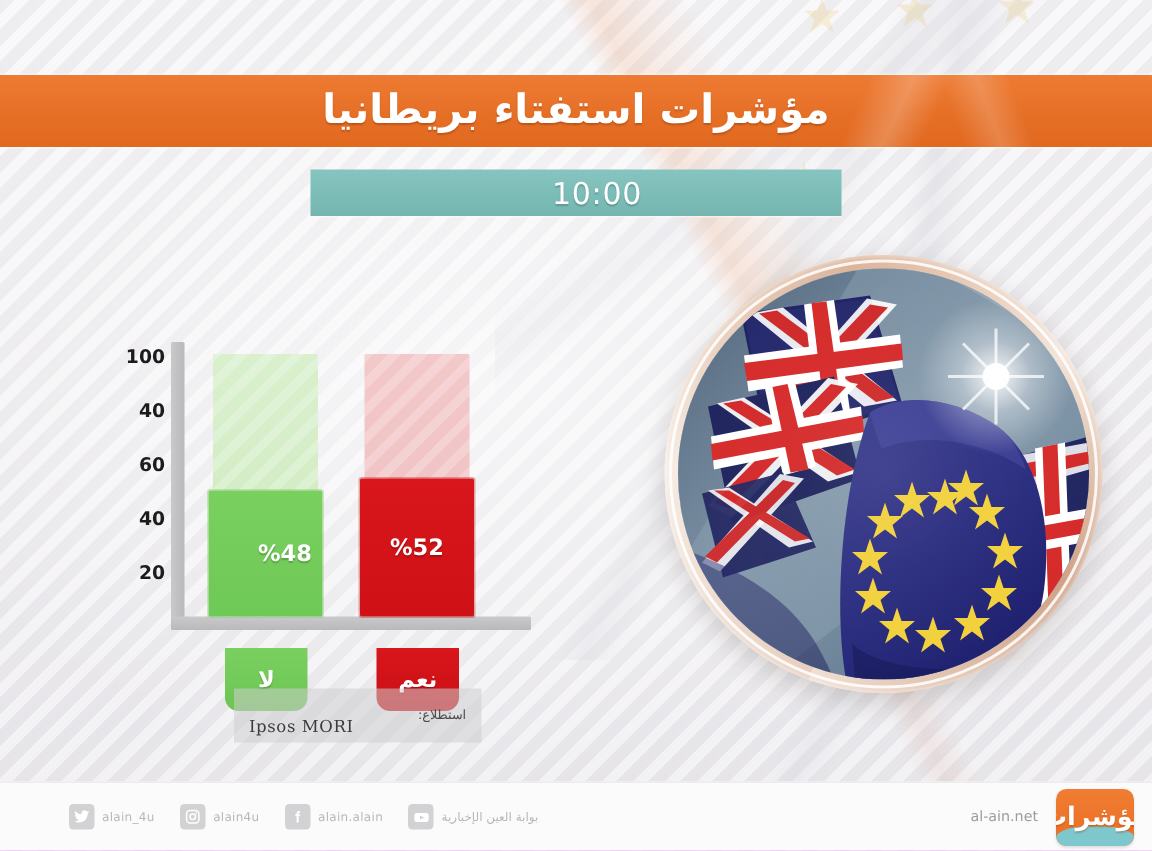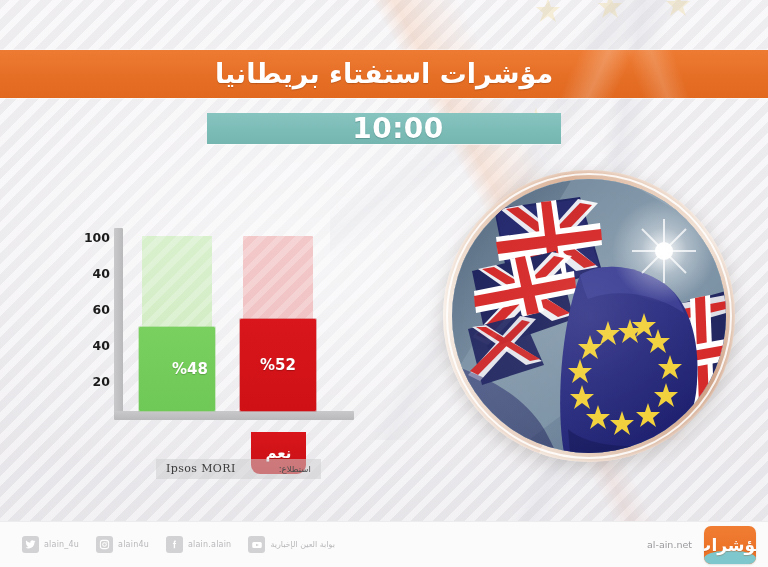--- a/index.html
+++ b/index.html
@@ -89,22 +89,22 @@
 
   .datetime-bar {
     position:absolute; left:207px; top:113px; width:354px; height:31px;
     background:linear-gradient(180deg,#87c4c0 0%, #7dbdb8 50%, #75b6b1 100%);
     display:flex; align-items:center; justify-content:center;
     gap:56px;
     box-shadow:0 1px 0 rgba(255,255,255,0.5);
   }
   .dt-chunk {
     color:#ffffff;
-    font-size:28px;
-    font-weight:bold;
+    font-size:20px;
+    font-weight:normal;
     letter-spacing:0.5px;
     text-shadow:0 1px 1px rgba(60,110,108,0.45);
     font-family:"DejaVu Sans", sans-serif;
     margin-left:28px;
   }
 
   
   .chart-wrap {
     position:absolute; left:74px; top:228px; width:300px; height:260px;
   }
@@ -169,21 +169,21 @@
     position:absolute; left:156px; top:459px;
     padding:3px 10px 4px 10px;
     background:rgba(206,206,208,0.55);
     color:#4a4a4a;
     font-size:9.5px;
     display:flex; align-items:center; gap:6px;
     direction:rtl;
     white-space:nowrap;
   }
   .source-chip .lbl { font-family:"DejaVu Sans", sans-serif; font-size:8.5px;margin-left:37px; }
-  .source-chip .org { font-family:"DejaVu Serif", serif; font-size:11px; letter-spacing:0.4px; color:#3b3b3b; }
+  .source-chip .org { font-family:"DejaVu Serif", serif; font-size:11px; letter-spacing:0.4px; color:#3b3b3b;margin-top:16px; }
 
   
   .photo-ring {
     position:absolute; left:443px; top:170px; width:292px; height:292px;
     border-radius:50%;
     background:
       conic-gradient(from 200deg, #e8cfbf, #f6ece3 20%, #dcb49a 42%, #f3e4d8 60%, #cfa286 78%, #f0dfd2 100%);
     padding:9px;
     box-shadow:0 6px 18px rgba(120,110,105,0.28), inset 0 0 6px rgba(255,255,255,0.7);
   }
@@ -198,21 +198,21 @@
     background:#5d7287;
     box-shadow:inset 0 0 0 3px rgba(255,255,255,0.9);
   }
   .photo-svg { display:block; width:100%; height:100%; }
 
   
   .footer {
     position:absolute; left:0; bottom:0; width:768px; height:46px;
     background:#fbfbfb;
     border-top:1px solid #ececed;
-    display:flex; align-items:center;
+    display:flex; align-items:center;padding-left:24px;
   }
   .social-group {
     display:flex; align-items:center; gap:17px;
     margin-left:22px;
   }
   .social-item { display:flex; align-items:center; gap:5px; }
   .sq-icon {
     width:17px; height:17px; border-radius:3px;
     background:#d2d2d4;
     display:flex; align-items:center; justify-content:center;
@@ -290,20 +290,23 @@
     <div class="ytick" style="top:110px">40</div>
     <div class="ytick" style="top:146px">20</div>
 
     <div class="bar-col" style="left:68px;">
       <div class="bar-ghost green" style="height:175px;">
         <div class="tex"></div>
       </div>
       <div class="bar-val green" style="height:84px;padding-left:26px;">
         <span>%48</span>
       </div>
+    </div>
+    <div class="cat-tag green" style="left:76px;">
+      <span>لا</span>
     </div>
 
     <div class="bar-col" style="left:169px;">
       <div class="bar-ghost red" style="height:175px;">
         <div class="tex"></div>
       </div>
       <div class="bar-val red" style="height:92px;">
         <span>%52</span>
       </div>
     </div>

